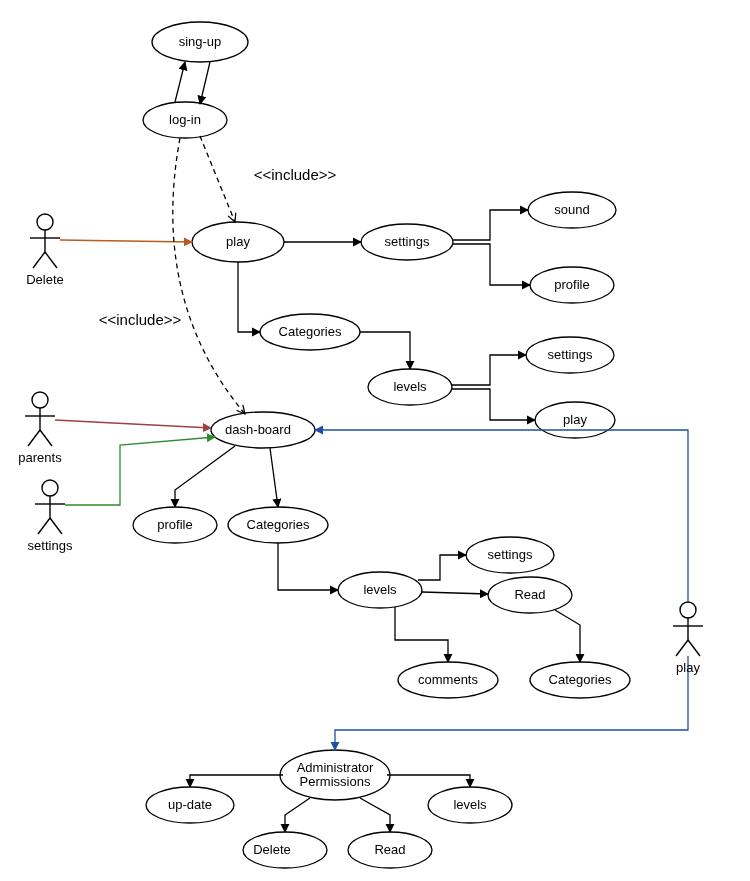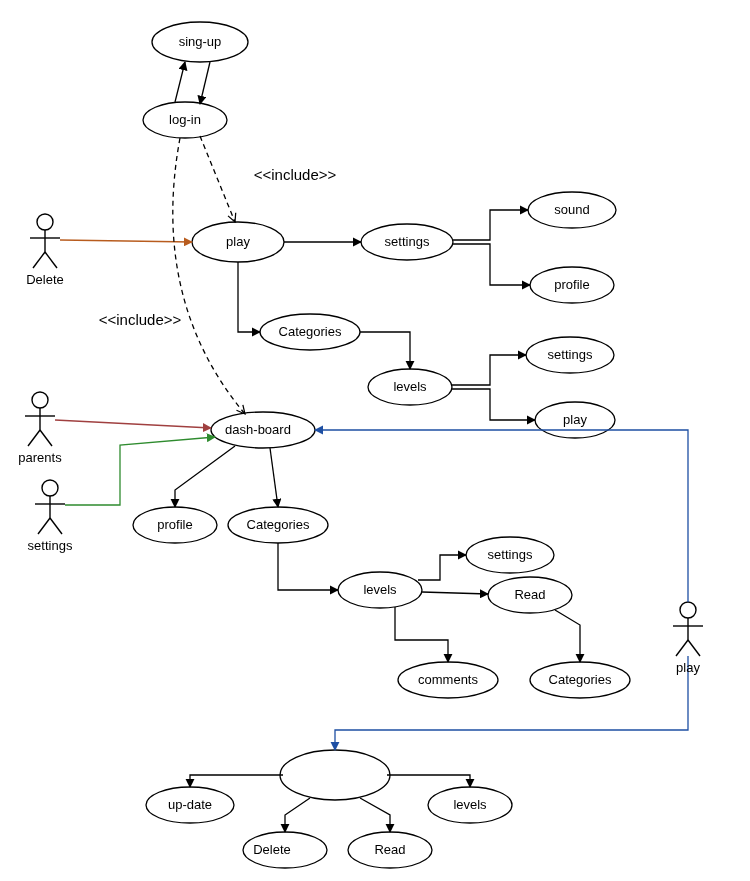--- a/index.html
+++ b/index.html
@@ -159,20 +159,22 @@
 <div class="lbl" style="left:570px;top:355px">settings</div>
 <div class="lbl" style="left:575px;top:420px">play</div>
 <div class="lbl" style="left:258px;top:430px">dash-board</div>
 <div class="lbl" style="left:175px;top:525px">profile</div>
 <div class="lbl" style="left:278px;top:525px">Categories</div>
 <div class="lbl" style="left:380px;top:590px">levels</div>
 <div class="lbl" style="left:510px;top:555px">settings</div>
 <div class="lbl" style="left:530px;top:595px">Read</div>
 <div class="lbl" style="left:448px;top:680px">comments</div>
 <div class="lbl" style="left:580px;top:680px">Categories</div>
+<div class="lbl" style="left:335px;top:775px;white-space:normal;width:100px">Administrator
+Permissions</div>
 <div class="lbl" style="left:190px;top:805px">up-date</div>
 <div class="lbl" style="left:470px;top:805px">levels</div>
 <div class="lbl" style="left:272px;top:850px">Delete</div>
 <div class="lbl" style="left:390px;top:850px">Read</div>
 
 <div class="lbl ann" style="left:295px;top:175px">&lt;&lt;include&gt;&gt;</div>
 <div class="lbl ann" style="left:140px;top:320px">&lt;&lt;include&gt;&gt;</div>
 
 </div>
 

